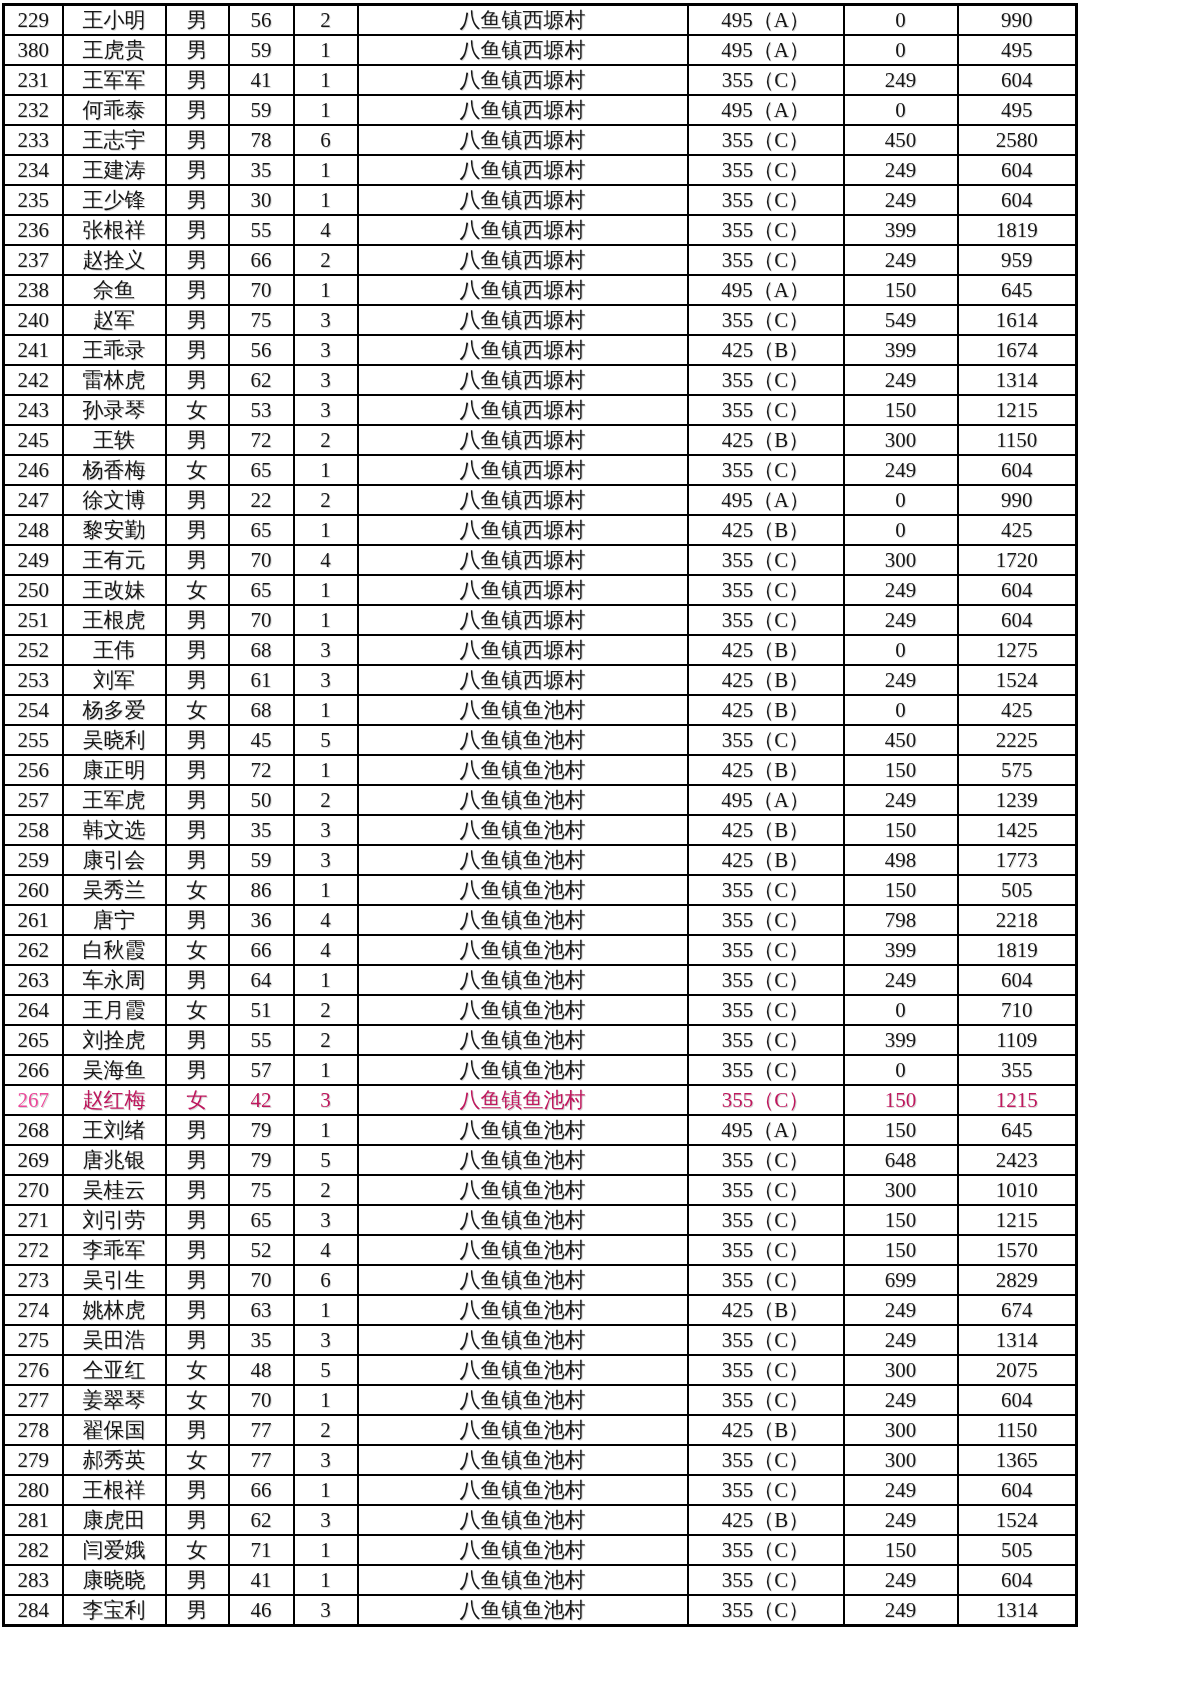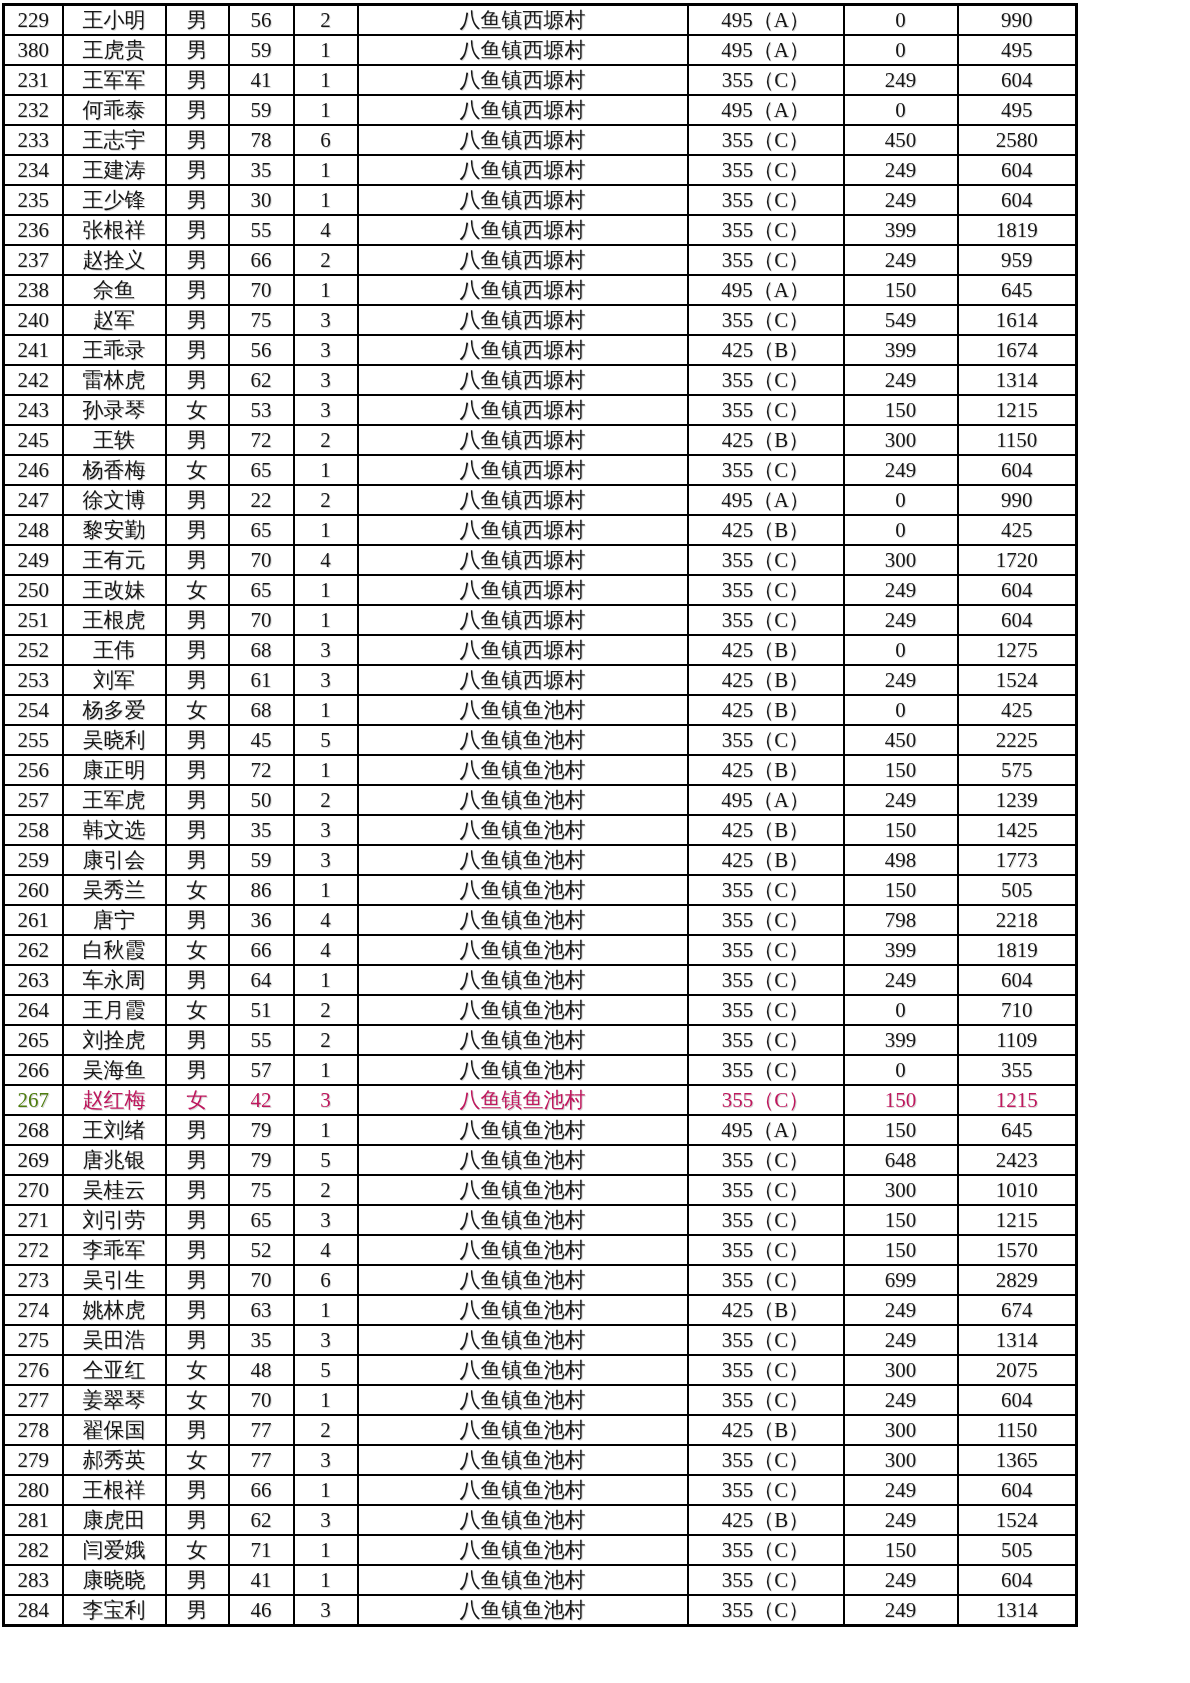--- a/index.html
+++ b/index.html
@@ -30,21 +30,21 @@
     border: 2px solid #000000;
     text-align: center;
     vertical-align: middle;
     height: 26.4px;
     padding: 0;
     overflow: hidden;
     white-space: nowrap;
     text-shadow: 1px 1px 0 rgba(90,90,90,0.25);
   }
   tr.highlight td { color: #be185d; }
-  tr.highlight td.row-no { color: #4d7c0f; }
+  tr.highlight td.row-no { color: #ec4899; }
 </style>
 </head>
 <body>
 
 <div class="sheet">
   <table class="roster">
     <colgroup>
       <col style="width:59px">
       <col style="width:103px">
       <col style="width:63px">

